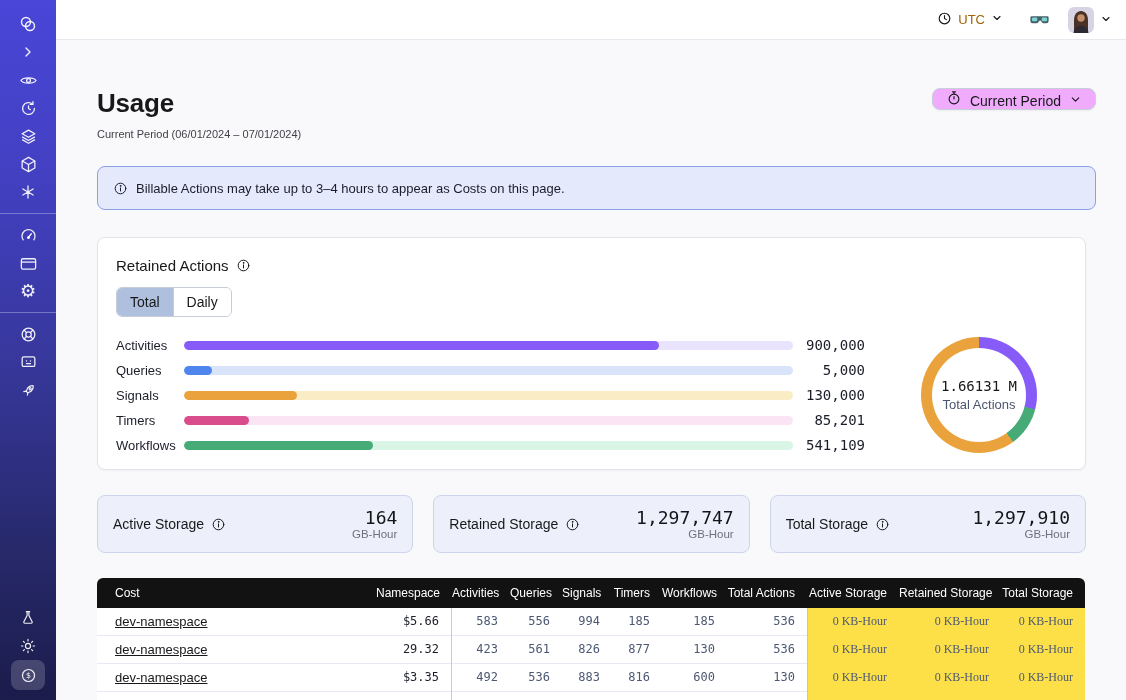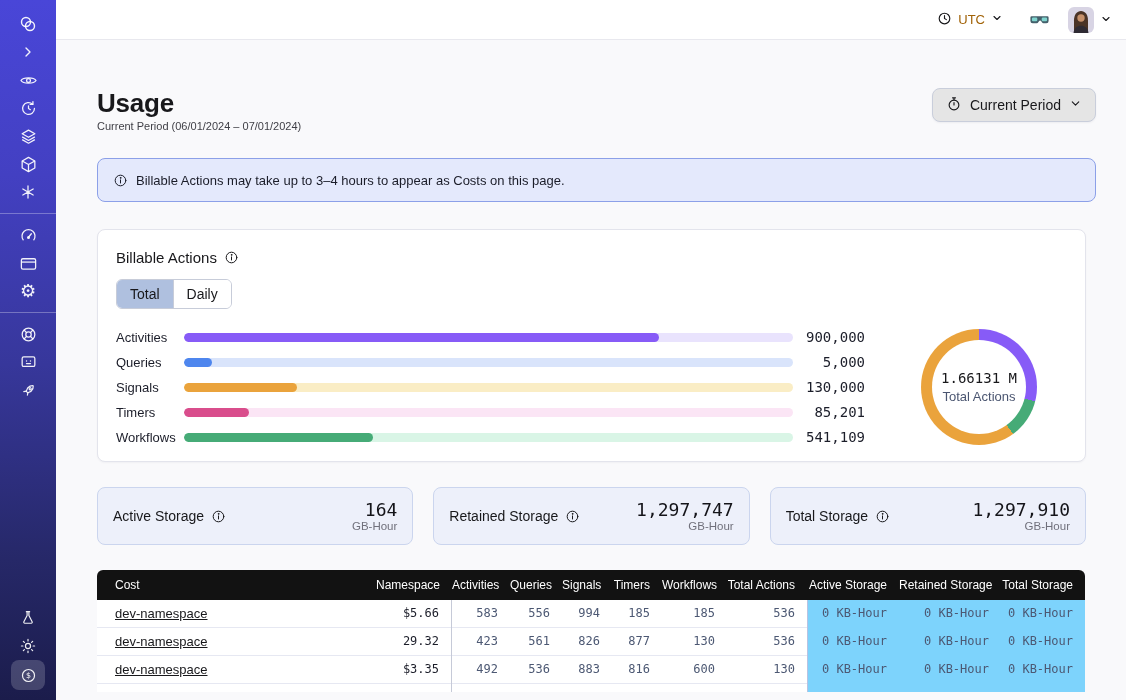--- a/index.html
+++ b/index.html
@@ -21,22 +21,22 @@
   .topbar { height:40px; background:#FFFFFF; border-bottom:1px solid #E8E8EE; display:flex; align-items:center; justify-content:flex-end; padding-right:14px; gap:10px; flex:0 0 40px; }
   .tz { display:flex; align-items:center; gap:6px; font-size:13px; color:#a16207; cursor:pointer; padding:4px 6px; }
   .goggles { margin-left:10px; cursor:pointer; display:flex; }
   .acct { display:flex; align-items:center; gap:6px; margin-left:8px; cursor:pointer; }
   .avatar { width:26px; height:26px; border-radius:6px; overflow:hidden; display:block; }
 
   
   .content { flex:1; padding:48px 30px 0 41px; background:#F9F9FB; }
   .page-head { display:flex; justify-content:space-between; align-items:flex-start; width:999px; }
   .page-title { font-size:26px; font-weight:600; letter-spacing:-.2px; }
-  .page-sub { font-size:11px; color:#3F3F46; margin-top:1px; }
-  .period-btn { display:flex; align-items:center; gap:8px; background:#e5e5e5; border:1px solid #C9CEDB; border-radius:8px; height:34px; padding:0 13px;
+  .page-sub { font-size:11px; color:#3F3F46; margin-top:9px; }
+  .period-btn { display:flex; align-items:flex-end; gap:8px; background:#f0abfc; border:1px solid #C9CEDB; border-radius:8px; height:22px; padding:0 13px;
     font-size:14px; font-weight:500; color:#18181B; cursor:pointer; box-shadow:0 1px 2px rgba(16,24,40,.05); }
 
   .banner { width:999px; margin-top:26px; height:44px; background:#E4E9FC; border:1px solid #8CA0E8; border-radius:8px;
     display:flex; align-items:center; gap:8px; padding:0 15px; font-size:13px; color:#1B1D29; }
 
   .card { width:989px; margin-top:27px; background:#FFF; border:1px solid #E3E4EC; border-radius:8px; box-shadow:0 1px 2px rgba(16,24,40,.04); padding:19px 18px 16px; }
   .card-title-row { display:flex; align-items:center; gap:7px; }
   .card-title { font-size:15px; font-weight:500; }
   .info-ic { color:#18181B; display:flex; cursor:pointer; }
 
@@ -70,21 +70,21 @@
   
   .usage-table { width:988px; margin-top:25px; border-radius:6px 6px 0 0; overflow:hidden; }
   .t-head, .t-row { display:grid; grid-template-columns:245px 110px 58px 52px 50px 50px 65px 80px 92px 102px 84px; }
   .t-head { background:#121212; height:30px; }
   .t-head > div { color:#FFF; font-size:12px; font-weight:500; line-height:30px; text-align:right; padding-right:12px; white-space:nowrap; }
   .t-head > div:first-child { text-align:left; padding-left:18px; }
   .t-row { background:#FFF; height:28px; border-bottom:1px solid #E6E8F2; }
   .t-row > div { font-size:12px; line-height:27px; text-align:right; padding-right:12px; font-family:"DejaVu Sans Mono", monospace; color:#4C5873; white-space:nowrap; }
   .t-row > div.c-ns { text-align:left; padding-left:18px; font-family:"Liberation Sans", sans-serif; }
   .t-row > div.c-cost { color:#1B1D29; border-right:1px solid #C6CAD8; }
-  .t-row > div.c-storage { background:#7dd3fc; }
+  .t-row > div.c-storage { background:#fde047;font-family:Liberation Serif, serif; }
   .t-row > div.c-storage-first { border-left:1px solid #B9C3E2; }
   .ns-link { color:#18181B; text-decoration:underline; font-size:13px; cursor:pointer; }
   .t-partial { height:8px; border-bottom:none; overflow:hidden; }
 </style>
 </head>
 <body>
 
 <nav class="sidebar">
   <div class="side-icon">
     <svg width="20" height="20" viewBox="0 0 24 24" fill="none" stroke="currentColor" stroke-width="1.7">
@@ -249,21 +249,21 @@
             <circle cx="12" cy="12" r="8.5"></circle>
             <path d="M12 11v5"></path>
             <circle cx="12" cy="7.8" r=".6" fill="#1B1D29"></circle>
           </svg>
         </span>
       <span>Billable Actions may take up to 3–4 hours to appear as Costs on this page.</span>
     </div>
 
     <section class="card">
       <div class="card-title-row">
-        <span class="card-title">Billable Actions</span>
+        <span class="card-title">Retained Actions</span>
         <span class="info-ic">
             <svg width="15" height="15" viewBox="0 0 24 24" fill="none" stroke="#18181B" stroke-width="1.6" stroke-linecap="round">
               <circle cx="12" cy="12" r="8.5"></circle>
               <path d="M12 11v5"></path>
               <circle cx="12" cy="7.8" r=".6" fill="#18181B"></circle>
             </svg>
           </span>
       </div>
       <div class="seg">
         <div class="seg-tab active">Total</div>

